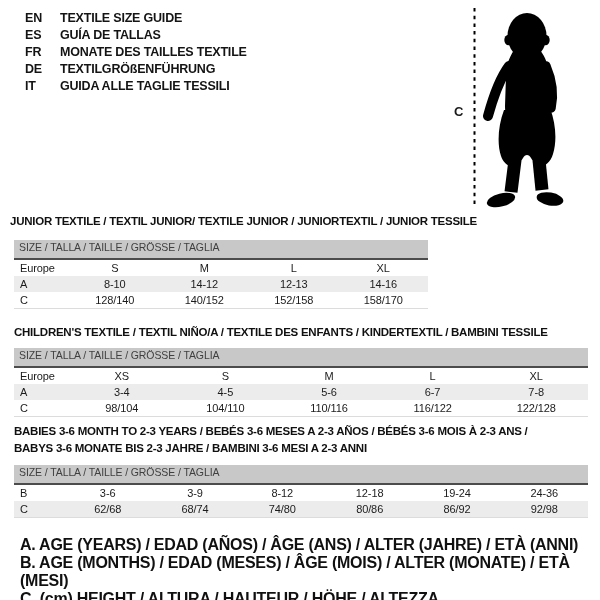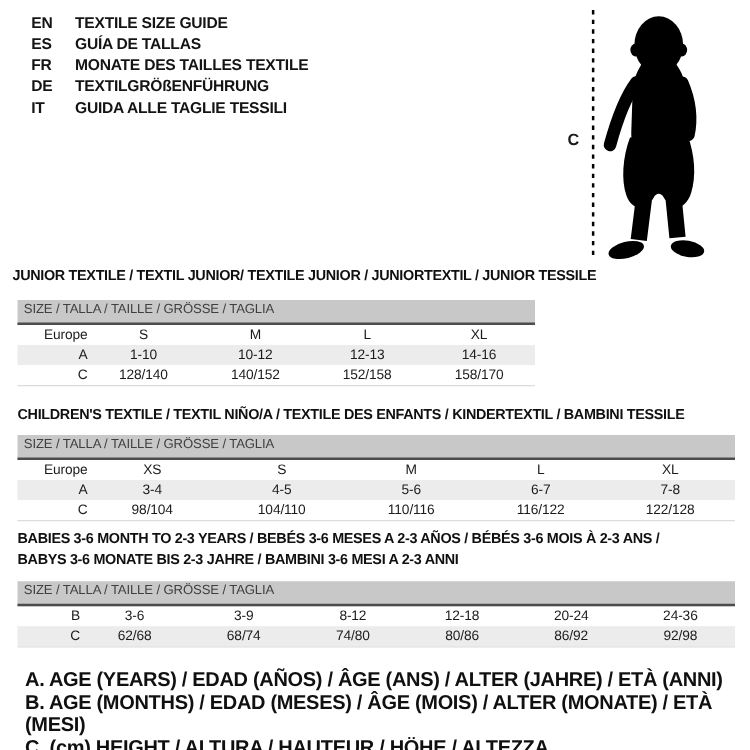--- a/index.html
+++ b/index.html
@@ -25,21 +25,21 @@
   .tbl-title{position:absolute;font-size:11.5px;font-weight:bold;letter-spacing:-0.25px;
              line-height:16.5px;white-space:nowrap;color:#101010;}
   .tbl-title.wrap{white-space:normal;}
   .tbl{position:absolute;}
   .size-bar{height:20px;line-height:14px;background:var(--bar-bg);
             border-bottom:2px solid var(--rule-dark);
             font-size:10.5px;color:var(--bar-text);padding-left:5px;letter-spacing:-0.1px;}
   .tbl-body{border-bottom:1px solid #dcdcdc;}
   .trow{display:flex;height:16px;line-height:16px;font-size:11px;letter-spacing:-0.1px;}
   .trow.shade{background:var(--row-shade);}
-  .tlabel{flex:0 0 56px;text-align:right;padding-left:6px;}
+  .tlabel{flex:0 0 56px;text-align:left;padding-left:6px;}
   .tcell{flex:1;text-align:center;}
 
   
   .notes{position:absolute;left:20px;top:536px;}
   .note-line{font-size:16px;font-weight:bold;letter-spacing:-0.25px;line-height:18px;color:#101010;}
 </style>
 </head>
 <body>
 
 <div class="page">
@@ -93,22 +93,22 @@
     <div class="tbl-body">
       <div class="trow">
         <span class="tlabel">Europe</span>
         <span class="tcell">S</span>
         <span class="tcell">M</span>
         <span class="tcell">L</span>
         <span class="tcell">XL</span>
       </div>
       <div class="trow shade">
         <span class="tlabel">A</span>
-        <span class="tcell">1-10</span>
-        <span class="tcell">10-12</span>
+        <span class="tcell">8-10</span>
+        <span class="tcell">14-12</span>
         <span class="tcell">12-13</span>
         <span class="tcell">14-16</span>
       </div>
       <div class="trow">
         <span class="tlabel">C</span>
         <span class="tcell">128/140</span>
         <span class="tcell">140/152</span>
         <span class="tcell">152/158</span>
         <span class="tcell">158/170</span>
       </div>
@@ -149,21 +149,21 @@
   <h2 class="tbl-title wrap" style="left:14px;top:423px;width:548px;">BABIES 3-6 MONTH TO 2-3 YEARS / BEBÉS 3-6 MESES A 2-3 AÑOS / BÉBÉS 3-6 MOIS À 2-3 ANS / BABYS 3-6 MONATE BIS 2-3 JAHRE / BAMBINI 3-6 MESI A 2-3 ANNI</h2>
   <div class="tbl" style="left:14px;top:465px;width:574px;">
     <div class="size-bar">SIZE / TALLA / TAILLE / GRÖSSE / TAGLIA</div>
     <div class="tbl-body">
       <div class="trow">
         <span class="tlabel" style="flex-basis:50px;">B</span>
         <span class="tcell">3-6</span>
         <span class="tcell">3-9</span>
         <span class="tcell">8-12</span>
         <span class="tcell">12-18</span>
-        <span class="tcell">20-24</span>
+        <span class="tcell">19-24</span>
         <span class="tcell">24-36</span>
       </div>
       <div class="trow shade">
         <span class="tlabel" style="flex-basis:50px;">C</span>
         <span class="tcell">62/68</span>
         <span class="tcell">68/74</span>
         <span class="tcell">74/80</span>
         <span class="tcell">80/86</span>
         <span class="tcell">86/92</span>
         <span class="tcell">92/98</span>

